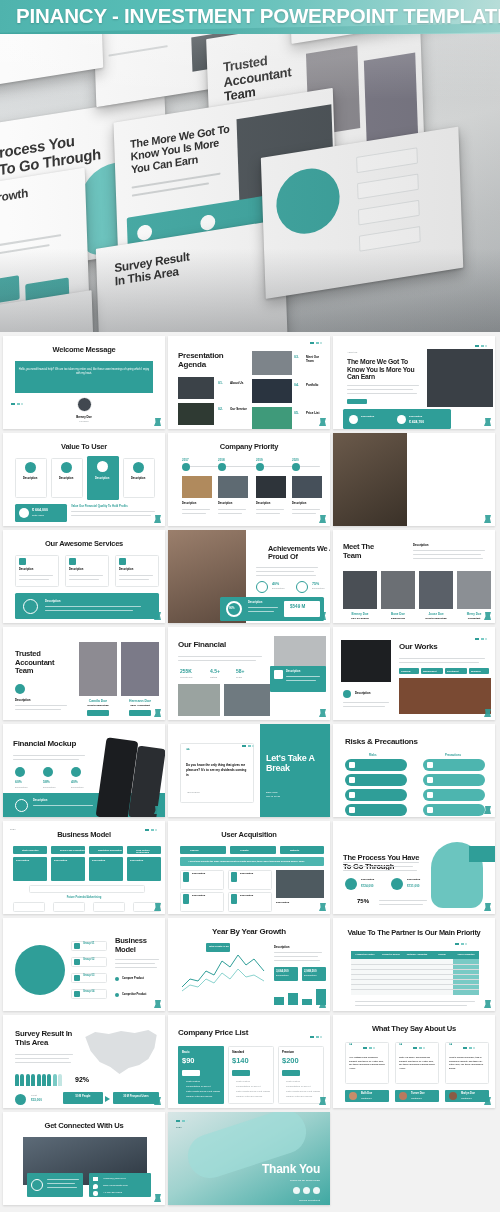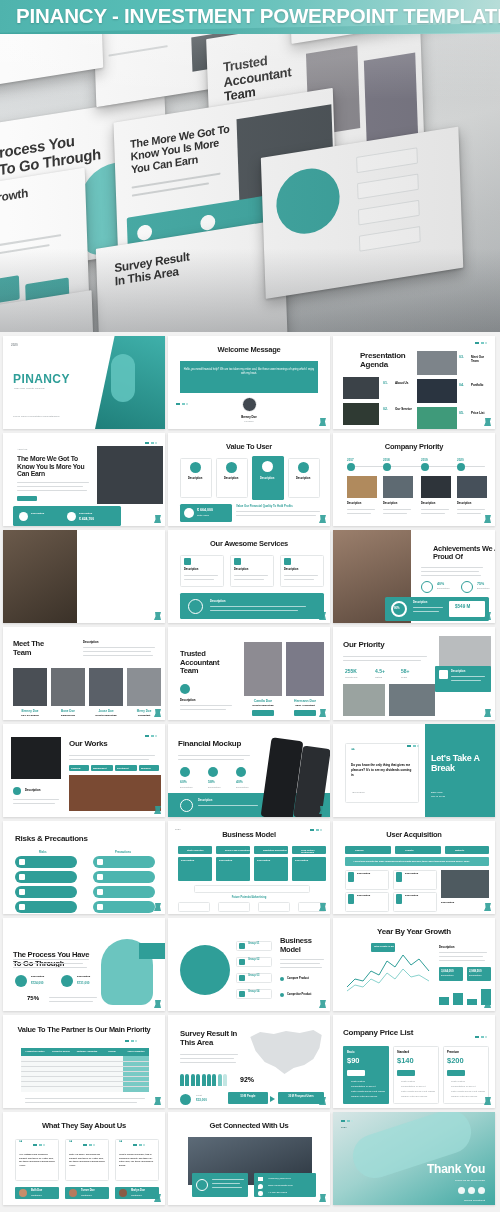--- a/index.html
+++ b/index.html
@@ -195,51 +195,41 @@
         <div class="bar" style="left:14px;top:60px;width:72px;"></div>
       </div>
 
       <div class="hs" style="left:-40px;top:290px;width:190px;height:110px;"></div>
     </div>
     <div class="hero-veil"></div>
   </div>
 
   <div class="grid">
 
-    <div class="slide">
-      <div class="inner">
-        <div class="sm gtxt" style="position:absolute;left:2px;top:2px;font-size:3px;">2020</div>
-        <div class="t tealtxt" style="left:4px;top:32px;font-size:12px;letter-spacing:.4px;">PINANCY</div>
-        <div class="sub" style="left:5px;top:46px;">Slide Side Growth Financial</div>
-        <div class="sub" style="left:4px;top:74px;">Lorem Ipsum Presentation Understanding</div>
-      </div>
-      <div style="position:absolute;right:0;top:0;width:70px;height:93px;background:linear-gradient(200deg,#3fb0aa,#1f7f7a);clip-path:polygon(28% 0,100% 0,100% 100%,0 100%);"></div>
-      <div style="position:absolute;right:30px;top:18px;width:24px;height:48px;border-radius:12px;background:#63c6c0;opacity:.85;"></div>
-    </div>
 
     <div class="slide">
       <div class="inner">
         <div class="t tc" style="top:5px;font-size:7.5px;">Welcome Message</div>
         <div class="tl" style="left:6px;top:20px;width:138px;height:32px;"></div>
         <div class="wt" style="position:absolute;left:8px;top:27px;width:134px;font-size:2.6px;line-height:1.5;text-align:center;">Hello, you need financial help? We are too taken my entire soul, like these sweet mornings of spring which I enjoy with my heart.</div>
         <div class="cir" style="left:68px;top:56px;width:15px;height:15px;background:#414850;border:1.2px solid #fff;"></div>
         <div class="sm" style="position:absolute;left:0;top:74px;width:100%;text-align:center;font-size:2.8px;">Brenny Doe</div>
         <div class="sub" style="left:0;top:79px;width:100%;text-align:center;">Founder</div>
         <div class="dots" style="left:2px;top:62px;">
             <i></i>
             <i></i>
             <i></i>
           </div>
       </div>
       <div class="logo"></div>
     </div>
 
     <div class="slide">
       <div class="inner">
-        <div class="t" style="left:21px;top:10px;font-size:8px;width:70px;">Presentation Agenda</div>
+        <div class="t" style="left:4px;top:10px;font-size:8px;width:70px;">Presentation Agenda</div>
         <div class="img" style="left:4px;top:36px;width:36px;height:22px;background:#3b4248;"></div>
         <div class="img" style="left:4px;top:62px;width:36px;height:22px;background:#2f3a33;"></div>
         <div class="img" style="left:78px;top:10px;width:40px;height:24px;background:#7d848a;"></div>
         <div class="img" style="left:78px;top:38px;width:40px;height:24px;background:#2a3440;"></div>
         <div class="img" style="left:78px;top:66px;width:40px;height:22px;background:#3f9a7a;"></div>
         <div class="num" style="left:44px;top:40px;font-size:3.6px;">01.</div>
         <div class="sm" style="position:absolute;left:56px;top:40px;font-size:3px;">About Us</div>
         <div class="num" style="left:44px;top:66px;font-size:3.6px;">02.</div>
         <div class="sm" style="position:absolute;left:56px;top:66px;font-size:3px;">Our Service</div>
         <div class="num" style="left:120px;top:14px;font-size:3.6px;">03.</div>
@@ -433,21 +423,21 @@
         <div class="tl" style="left:78px;top:78px;width:22px;height:6px;border-radius:1px;"></div>
         <div class="sm tealtxt" style="position:absolute;left:112px;top:67px;width:38px;text-align:center;font-size:3.4px;">Hermann Doe</div>
         <div class="sm" style="position:absolute;left:112px;top:72px;width:38px;text-align:center;font-size:2.4px;">Chief Accountant</div>
         <div class="tl" style="left:120px;top:78px;width:22px;height:6px;border-radius:1px;"></div>
       </div>
       <div class="logo"></div>
     </div>
 
     <div class="slide">
       <div class="inner">
-        <div class="t" style="left:4px;top:8px;font-size:8px;">Our Priority</div>
+        <div class="t" style="left:4px;top:8px;font-size:8px;">Our Financial</div>
         <div class="ln" style="left:4px;top:24px;width:84px;"></div>
         <div class="ln" style="left:4px;top:28px;width:78px;"></div>
         <div class="sm tealtxt" style="position:absolute;left:6px;top:36px;font-size:5px;">255K</div>
         <div class="sub" style="left:6px;top:44px;">Clients Job</div>
         <div class="sm tealtxt" style="position:absolute;left:36px;top:36px;font-size:5px;">4.5+</div>
         <div class="sub" style="left:36px;top:44px;">Rating</div>
         <div class="sm tealtxt" style="position:absolute;left:62px;top:36px;font-size:5px;">58+</div>
         <div class="sub" style="left:62px;top:44px;">Team</div>
         <div class="img" style="left:4px;top:52px;width:42px;height:32px;background:#9aa3a0;"></div>
         <div class="img" style="left:50px;top:52px;width:46px;height:32px;background:#6f7a80;"></div>

